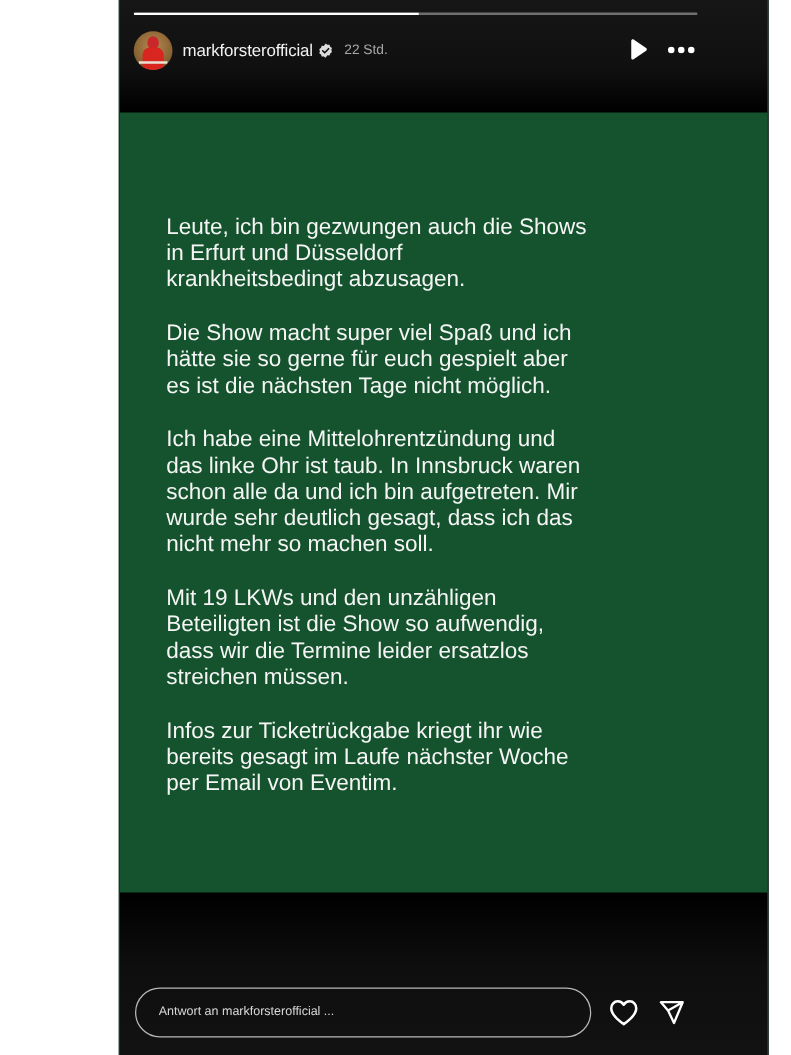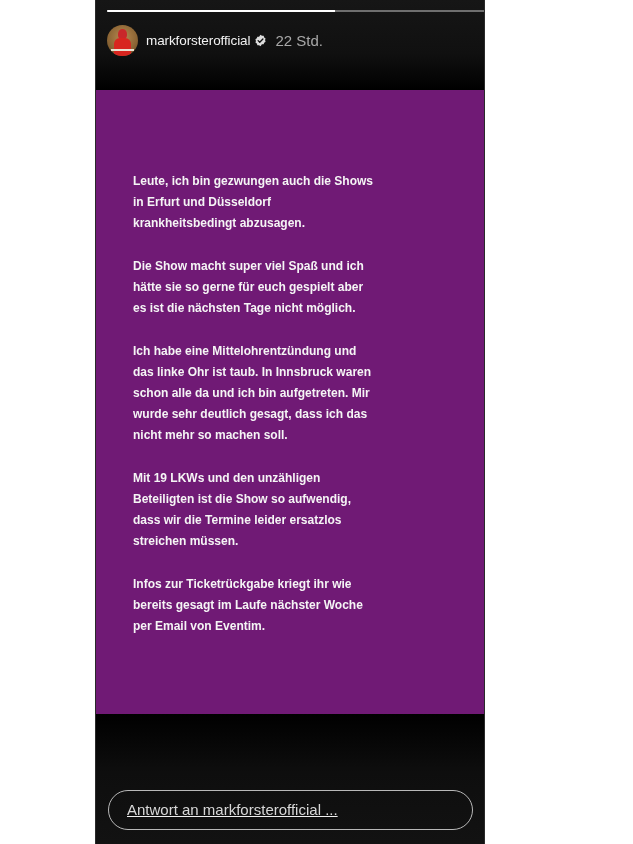--- a/index.html
+++ b/index.html
@@ -8,23 +8,23 @@
     width: 633px;
     height: 844px;
     background: #ffffff;
     overflow: hidden;
     font-family: "Liberation Sans", "DejaVu Sans", sans-serif;
   }
   .story {
     position: absolute;
     left: 95px;
     top: 0;
-    width: 390px;
+    width: 520px;
     height: 844px;
-    background: #701a75;
+    background: #14532d;
     border-left: 1px solid #2a2a2a;
     border-right: 1px solid #2a2a2a;
     box-sizing: border-box;
     overflow: hidden;
   }
   .story .top-gradient {
     position: absolute;
     left: 0; top: 0;
     width: 100%;
     height: 90px;
@@ -108,39 +108,39 @@
   .verified {
     margin-left: 4px;
     width: 13px; height: 13px;
     display: inline-flex;
     align-items: center;
     justify-content: center;
   }
   .timestamp {
     margin-left: 8px;
     color: #a8a8a8;
-    font-size: 15px;
+    font-size: 11px;
   }
   .header .spacer { flex: 1; }
   .icon-btn {
     width: 26px; height: 26px;
     display: flex;
     align-items: center;
     justify-content: center;
     cursor: pointer;
   }
   .play-btn { margin-right: 9px; }
   .message {
     position: absolute;
     left: 37px;
     top: 171px;
     width: 360px;
     color: #f5f5f5;
-    font-size: 12px;
-    font-weight: 700;
+    font-size: 18px;
+    font-weight: 400;
     line-height: 21.2px;
   }
   .message p {
     margin: 0 0 21.2px 0;
     white-space: pre-line;
   }
   .message p:last-child { margin-bottom: 0; }
   .heart-emoji {
     color: #e0242c;
     display: inline-block;
@@ -156,25 +156,24 @@
     align-items: center;
   }
   .reply-input {
     width: 365px;
     height: 40px;
     box-sizing: border-box;
     border: 1.5px solid #b8b8b8;
     border-radius: 21px;
     background: transparent;
     color: #f0f0f0;
-    font-size: 15px;
+    font-size: 10px;
     font-family: "Liberation Sans", "DejaVu Sans", sans-serif;
     padding: 0 18px;
     outline: none;
-    text-decoration: underline;
   }
   .reply-input::placeholder { color: #d8d8d8; }
   .footer .heart-btn { margin-left: 13px; }
   .footer .send-btn { margin-left: 12px; }
 </style>
 </head>
 <body>
 
 <div class="story">
   <div class="top-gradient"></div>

